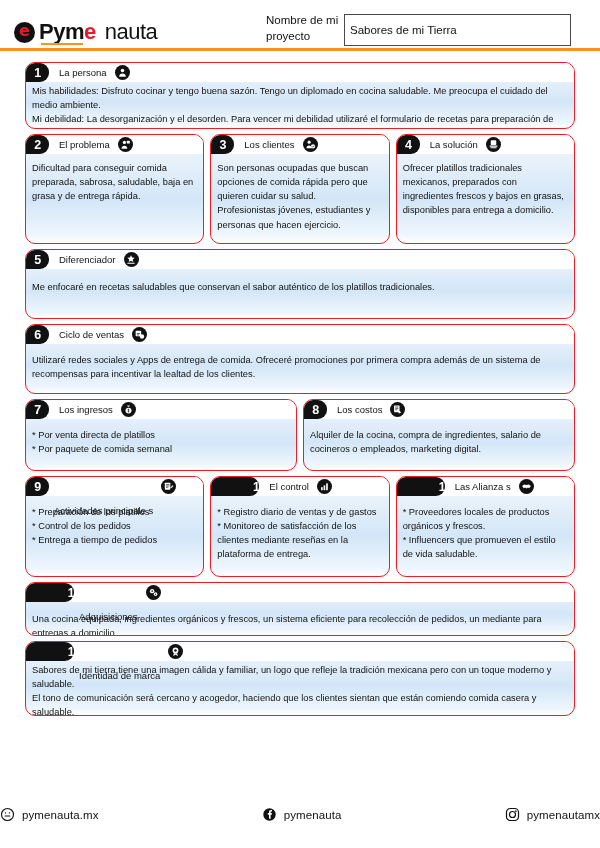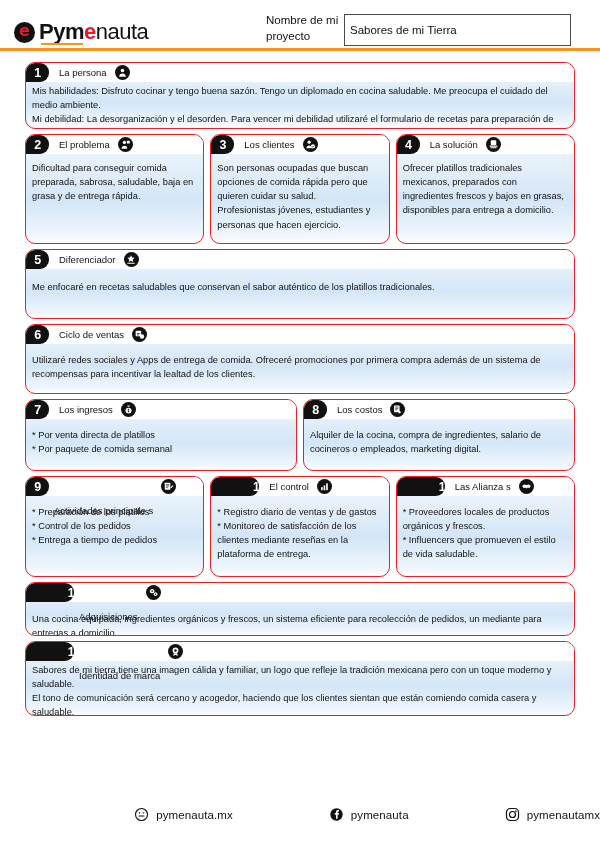--- a/index.html
+++ b/index.html
@@ -24,21 +24,21 @@
     display: flex; align-items: center; justify-content: center;
   }
   .logo-mark span {
     color: #e8192c; font-size: 16px; line-height: 1;
     font-weight: bold; font-family: "DejaVu Sans", sans-serif;
     transform: translateY(-1px);
   }
   .logo-text { position: relative; display: inline-block; }
   .logo-text .t1 { font-size: 22px; font-weight: bold; color: #111; letter-spacing: -0.5px; text-align: right; }
   .logo-text .t2 { font-size: 22px; font-weight: bold; color: #e8192c; letter-spacing: -0.5px; }
-  .logo-text .t3 { font-size: 22px; font-weight: normal; color: #111; letter-spacing: -0.5px; }
+  .logo-text .t3 { font-size: 22px; font-weight: normal; color: #111; letter-spacing: -0.5px; margin-left: 9px; }
   .logo-underline {
     position: absolute; left: 2px; bottom: 0px; width: 42px; height: 2.5px; background: #f7941e;
   }
 
   .proj-label {
     position: absolute; left: 266px; top: 13px;
     width: 86px; font-size: 11.5px; color: #111; line-height: 1.35;
   }
   .proj-box {
     position: absolute; left: 344px; top: 14px;
@@ -102,21 +102,21 @@
   .card-body {
     font-size: 9.3px; color: #111; line-height: 1.52;
     padding: 7px 6px 6px 6px;
     white-space: pre-line;
   }
   .card-body.nopad-top { padding-top: 2px; }
 
   
   .footer {
     position: absolute; left: 0; bottom: 26px; width: 600px;
-    display: flex; justify-content: flex-end; gap: 96px;
+    display: flex; justify-content: space-between; gap: 96px;
     align-items: center;
   }
   .f-item { display: flex; align-items: center; gap: 7px; }
   .f-icon {
     width: 15px; height: 15px; color: #111;
     display: flex; align-items: center; justify-content: center;
   }
   .f-label { font-size: 11.5px; color: #111; letter-spacing: 0.1px; }
 </style>
 </head>

